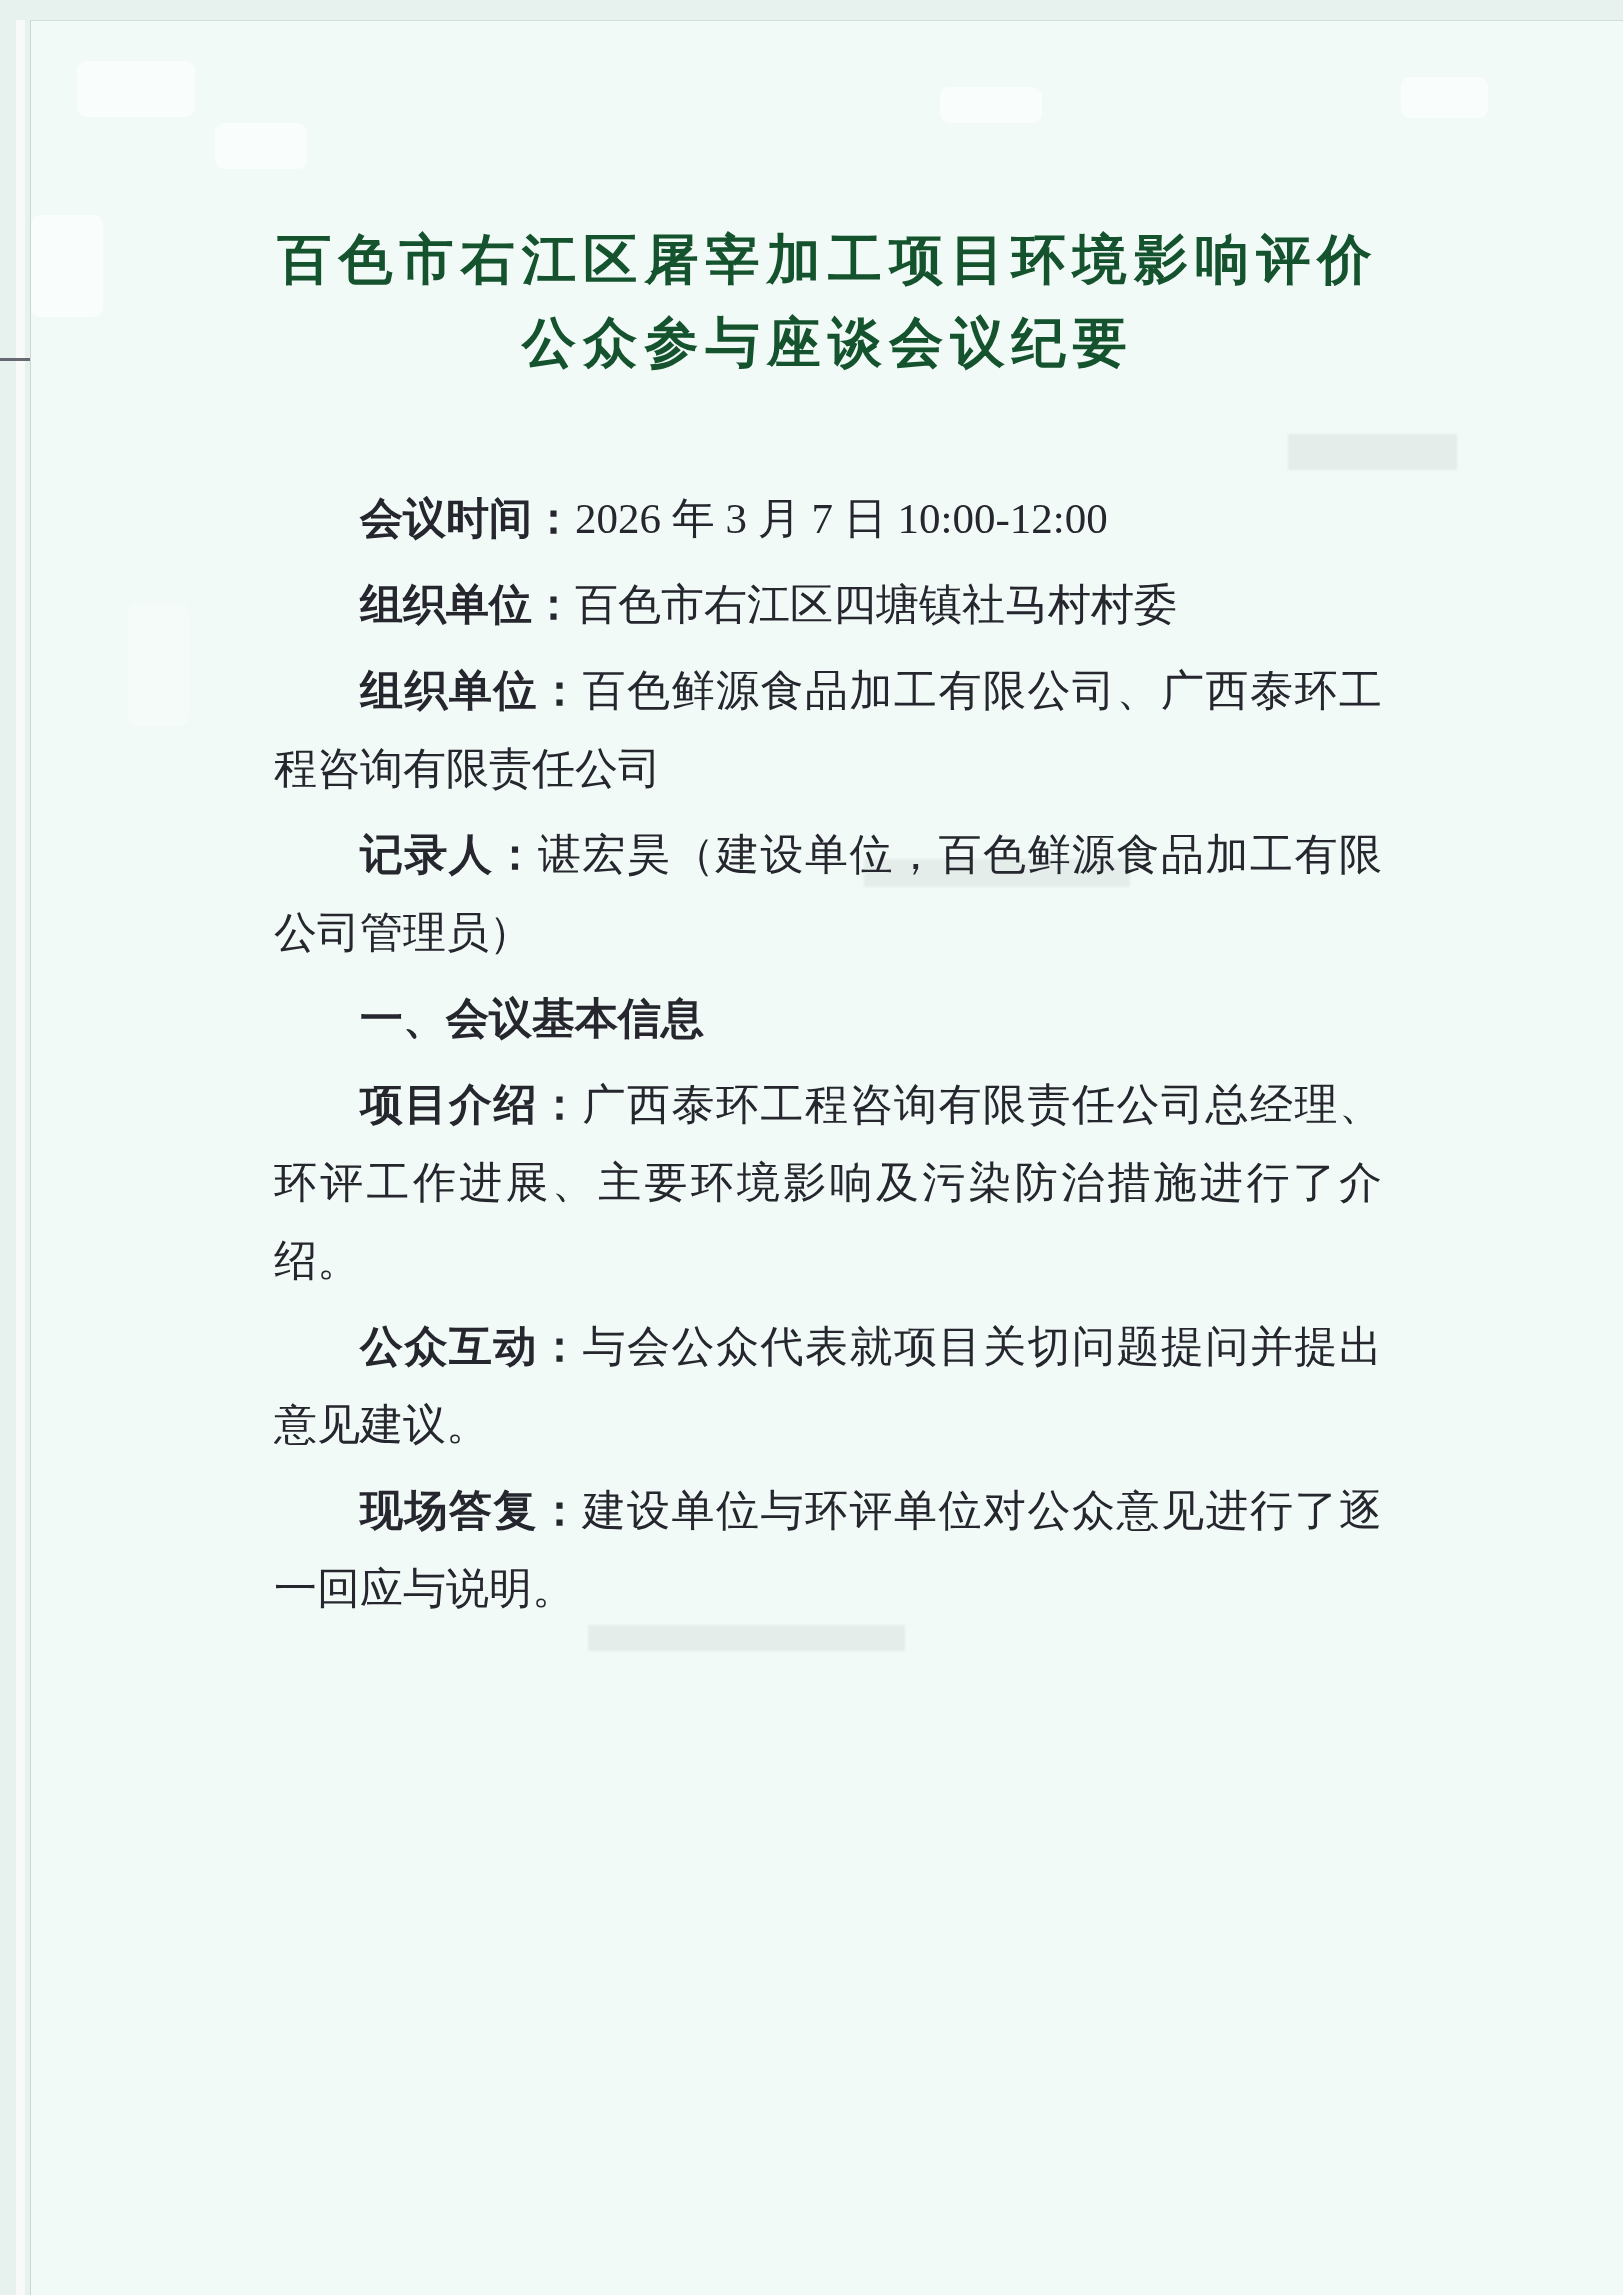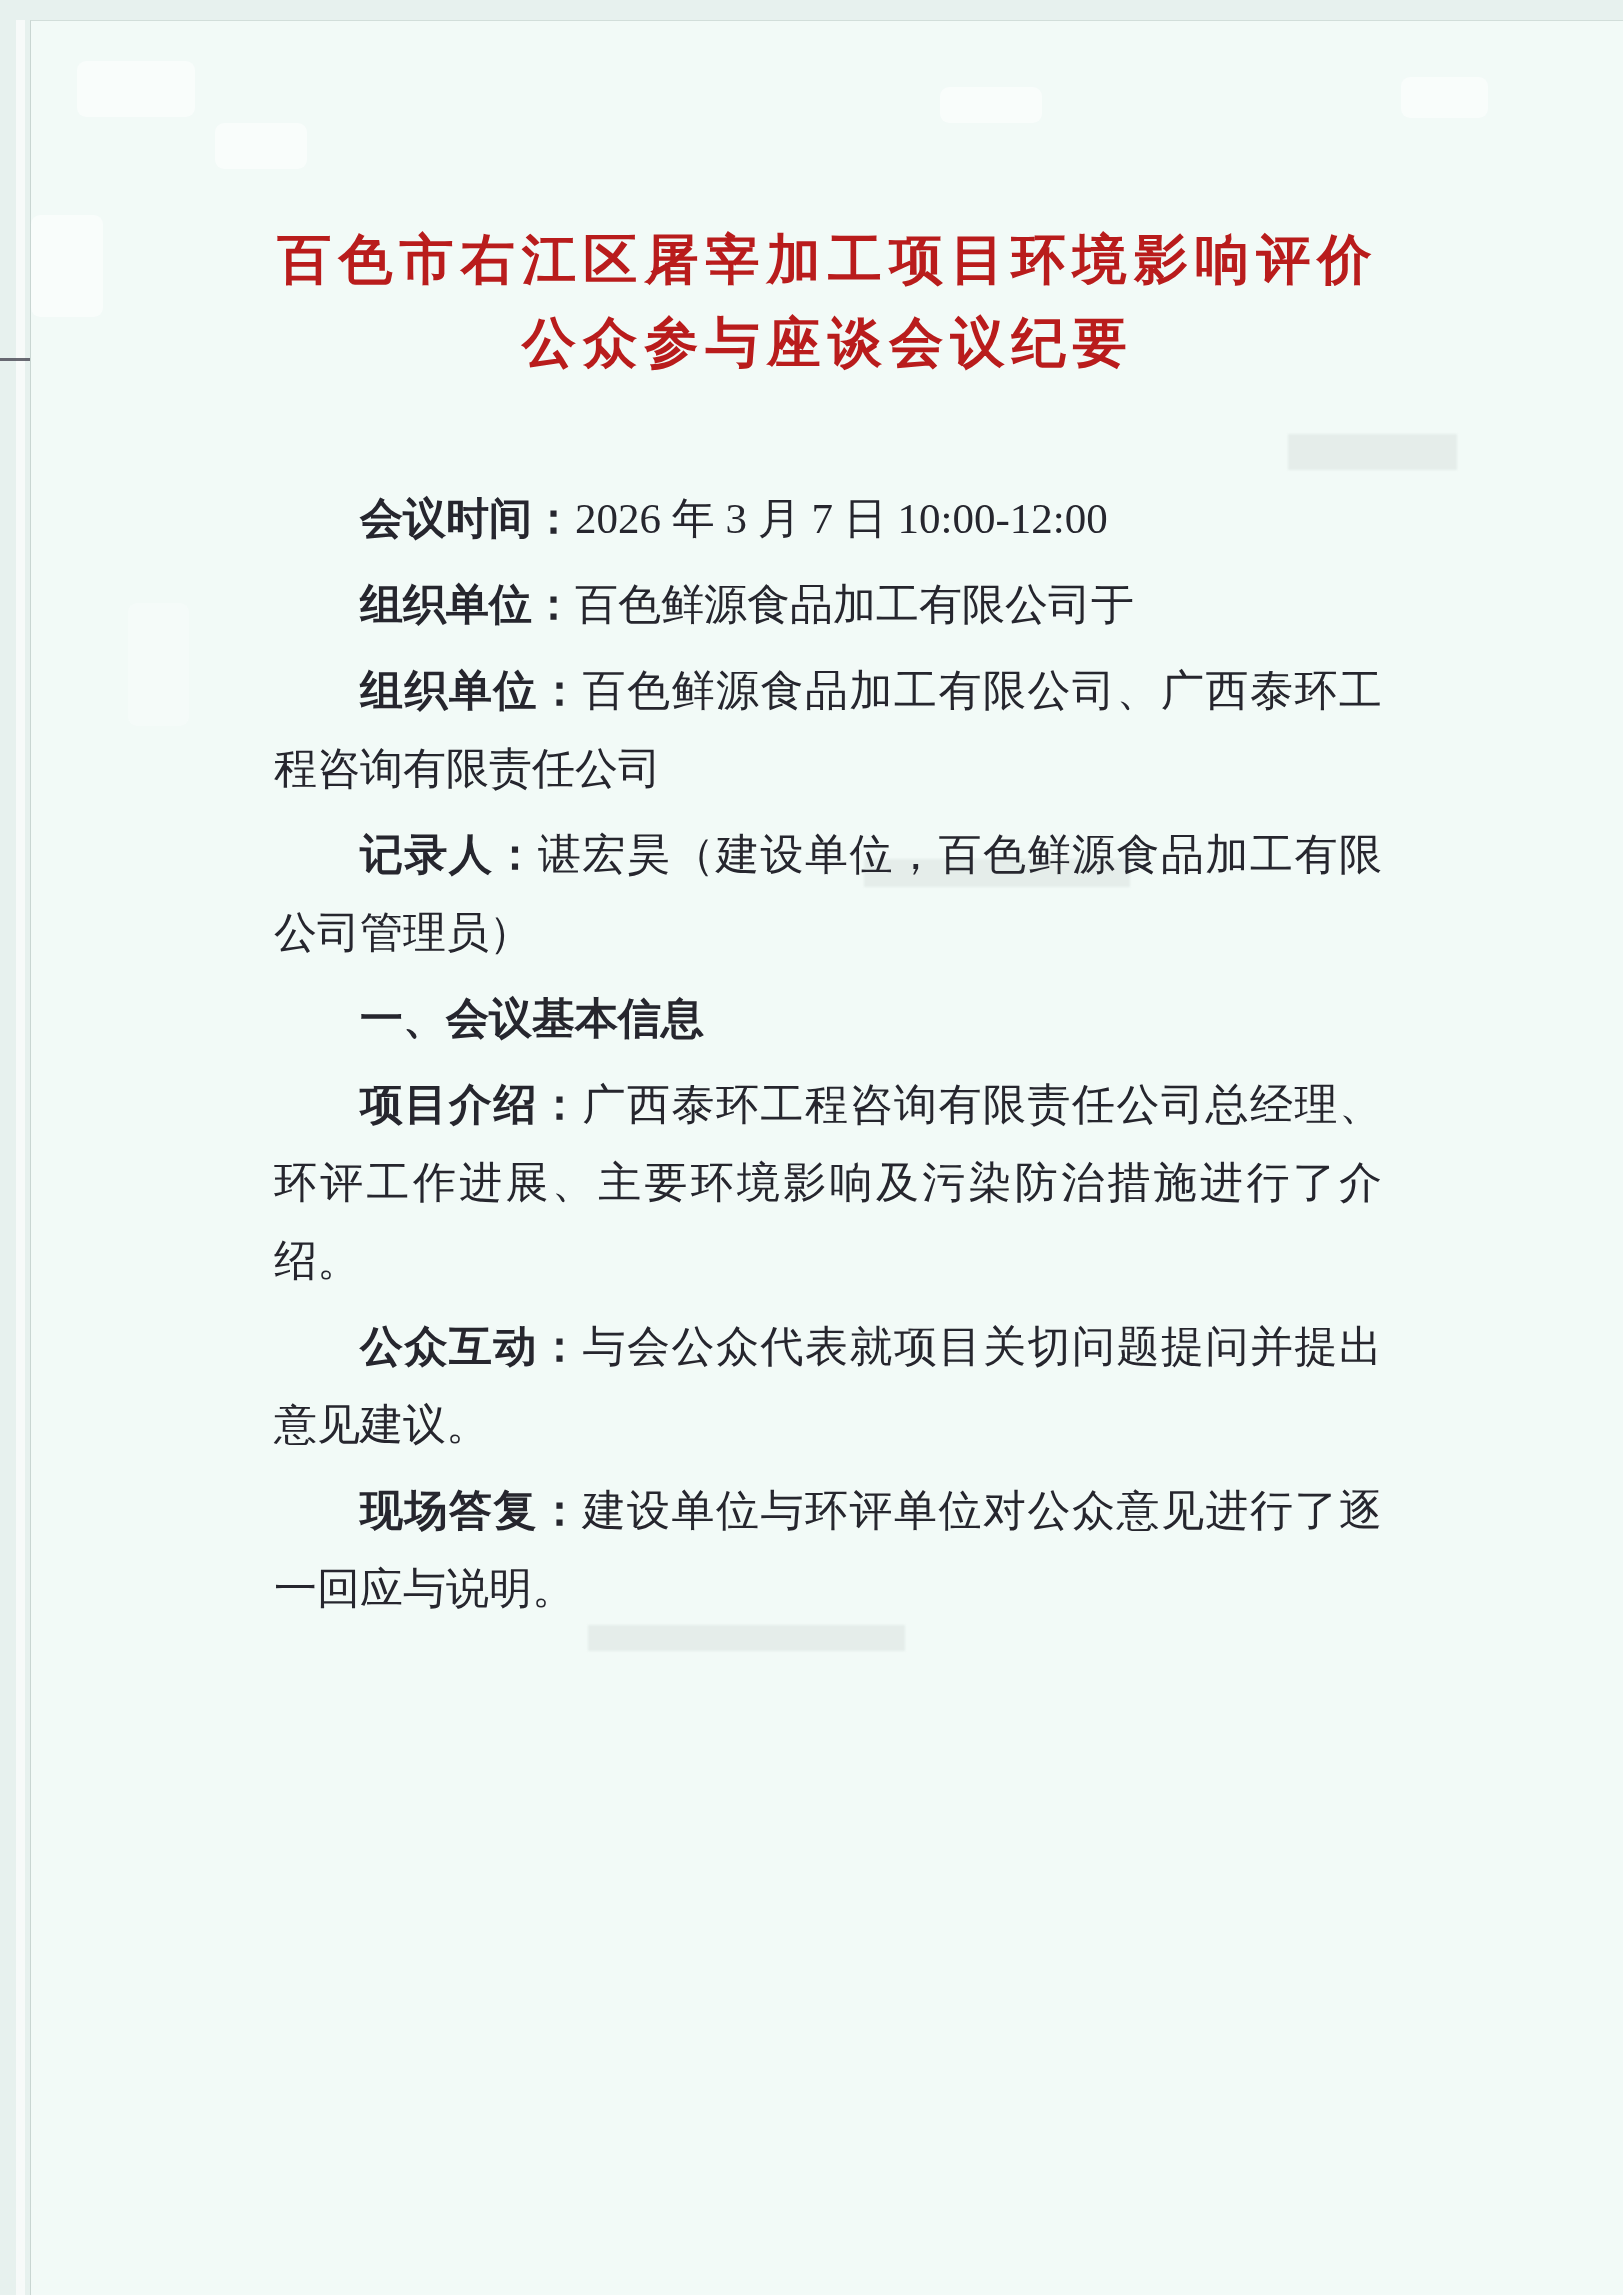--- a/index.html
+++ b/index.html
@@ -58,21 +58,21 @@
 
   .title-block {
     position: absolute;
     left: 266px; top: 219px;
     width: 1124px;
     text-align: center;
     font-size: 54px;
     line-height: 83px;
     font-weight: 700;
     letter-spacing: 7.2px;
-    color: #b91c1c;
+    color: #14532d;
   }
   .body-block {
     position: absolute;
     left: 266px; top: 472px;
     width: 1124px;
     font-size: 43px;
     line-height: 78px;
     color: #26262e;
     text-align: justify;
   }
@@ -104,21 +104,21 @@
 
   <div class="title-block">
     <div>百色市右江区屠宰加工项目环境影响评价</div>
     <div>公众参与座谈会议纪要</div>
   </div>
 
   <div class="body-block">
 
     <p><span class="label">会议时间：</span><span>2026 年 3 月 7 日 10:00-12:00</span></p>
 
-    <p><span class="label">组织单位：</span><span>百色鲜源食品加工有限公司于</span></p>
+    <p><span class="label">组织单位：</span><span>百色市右江区四塘镇社马村村委</span></p>
 
     <p><span class="label">组织单位：</span><span>百色鲜源食品加工有限公司、广西泰环工程咨询有限责任公司</span></p>
 
 
     <p><span class="label">记录人：</span><span>谌宏昊（建设单位，百色鲜源食品加工有限公司管理员）</span></p>
 
 
     <p class="heading">一、会议基本信息</p>
 
     <p><span class="label">项目介绍：</span><span>广西泰环工程咨询有限责任公司总经理、环评工作进展、主要环境影响及污染防治措施进行了介绍。</span></p>

